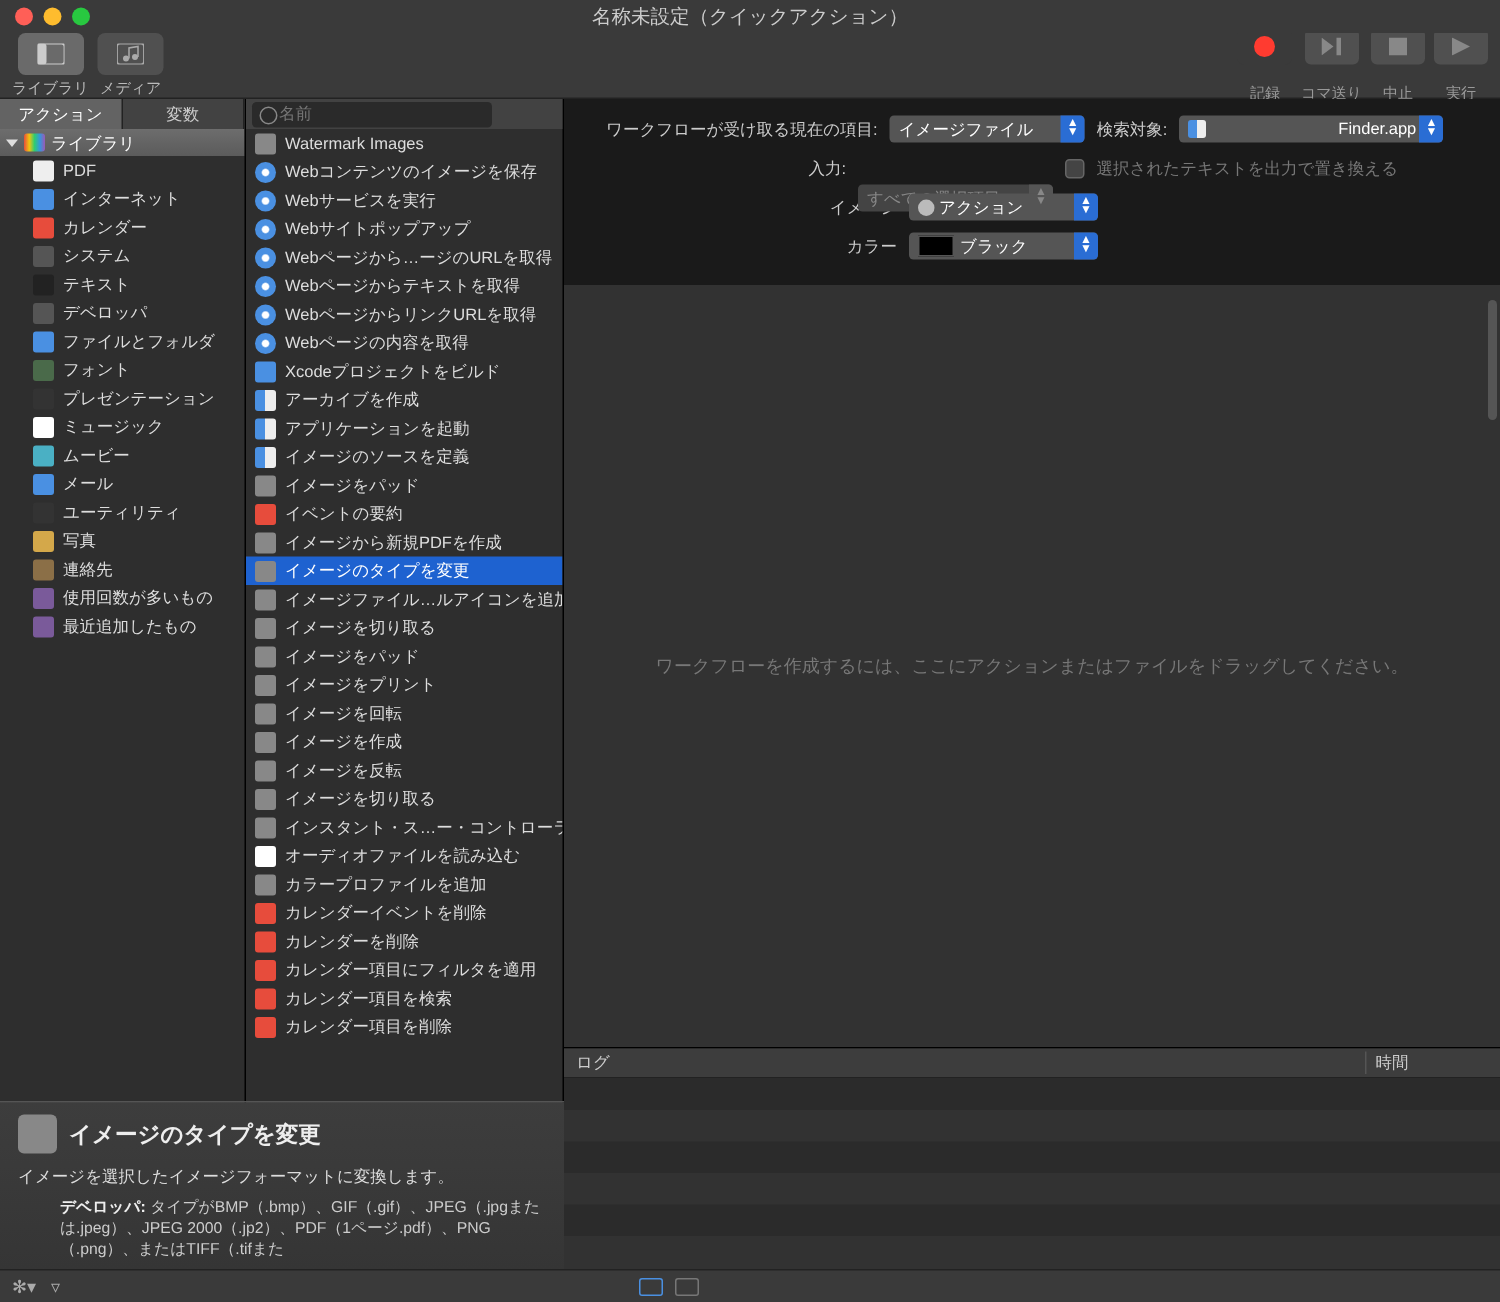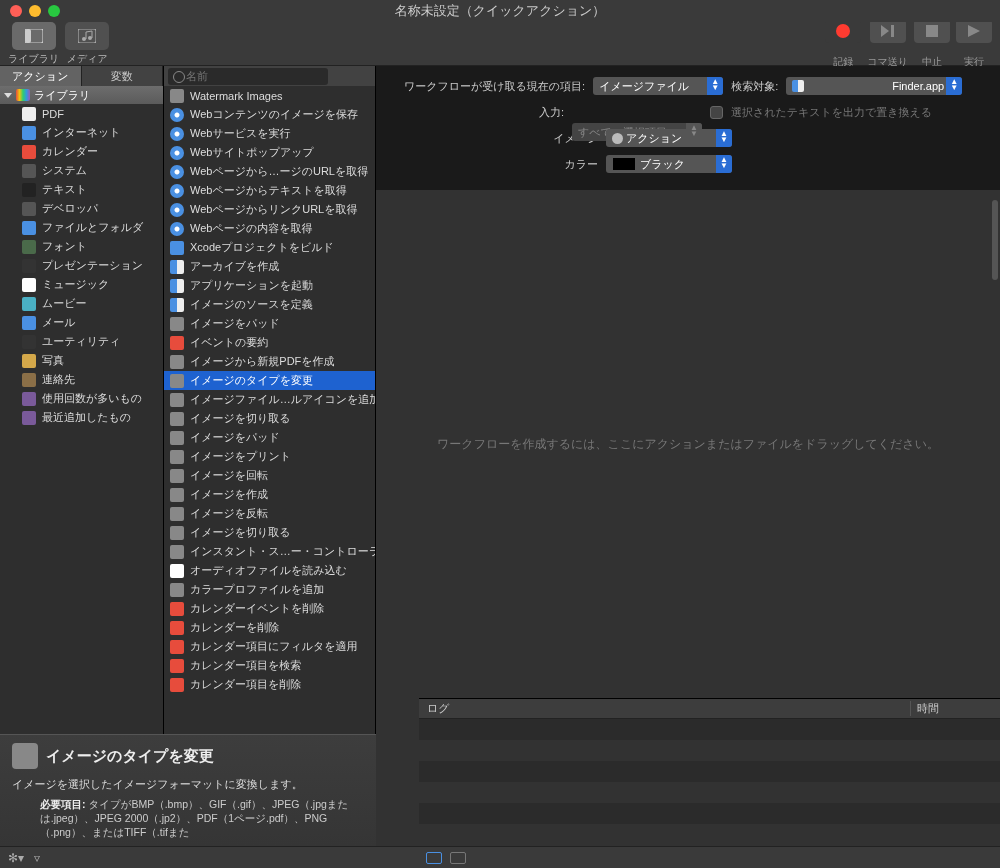--- a/index.html
+++ b/index.html
@@ -67,21 +67,21 @@
 .select.disabled::after { background: #555; }
 .select .arrows { position: absolute; right: 4px; top: 2px; font-size: 8px; color:#fff; line-height:6px; z-index:2;}
 .gear { width:11px; height:11px; display:inline-block; background:#bbb; border-radius:50%; margin-right:3px; position:relative; vertical-align:middle;}
 .finder-chip{width:12px;height:12px;background:linear-gradient(90deg,#4a90e2 50%,#eee 50%);border-radius:2px;display:inline-block;margin-right:4px;vertical-align:middle;}
 .checkbox { width: 13px; height: 13px; background: #444; border: 1px solid #666; border-radius: 3px; }
 .chk-label { color: #777; font-size: 11px; }
 .color-swatch { width: 24px; height: 14px; background: #000; border: 1px solid #555; margin-right: 4px; }
 
 .wf-canvas { flex: 1; display: flex; align-items: center; justify-content: center; color: #777; font-size: 12px;  position: relative;}
 .wf-canvas .scroll-ind{position:absolute;right:2px;top:10px;width:6px;height:80px;background:#555;border-radius:3px;}
-.wf-log { height: 148px; border-top: 1px solid #000; background: #323232; margin-left: 43px; }
+.wf-log { height: 148px; border-top: 1px solid #000; background: #323232; }
 .log-header { height: 20px; background: #3d3d3d; display: flex; align-items: center; font-size: 11px; color: #ccc; border-bottom: 1px solid #222; }
 .log-header .col1 { flex: 1; padding-left: 8px; }
 .log-header .col2 { width: 90px; padding-left: 6px; border-left:1px solid #555;}
 .log-rows{height:calc(100% - 20px);}
 .log-row{height:21px;}
 .log-row:nth-child(odd){background:#2b2b2b;}
 .log-row:nth-child(even){background:#323232;}
 
 
 .desc-pane { position:absolute; left:0; bottom:22px; width:376px; height:112px; background: linear-gradient(#3d3d3d,#353535); border-top: 1px solid #555; padding: 8px 12px; color:#ddd;}
@@ -455,21 +455,21 @@
   </div>
 </div>
 
 <div class="desc-pane">
   <div class="desc-title">
     <span class="desc-icon"></span>
     <span>イメージのタイプを変更</span>
   </div>
   <div class="desc-body">イメージを選択したイメージフォーマットに変換します。</div>
   <div class="desc-req">
-    <b>必要項目:</b>
+    <b>デベロッパ:</b>
     <span>タイプがBMP（.bmp）、GIF（.gif）、JPEG（.jpgまたは.jpeg）、JPEG 2000（.jp2）、PDF（1ページ.pdf）、PNG（.png）、またはTIFF（.tifまた</span>
   </div>
 </div>
 
 <div class="statusbar">
   <span class="status-icon">✻▾</span>
   <span class="status-icon">▿</span>
   <div class="status-right">
     <div class="view-toggle active"></div>
     <div class="view-toggle"></div>

